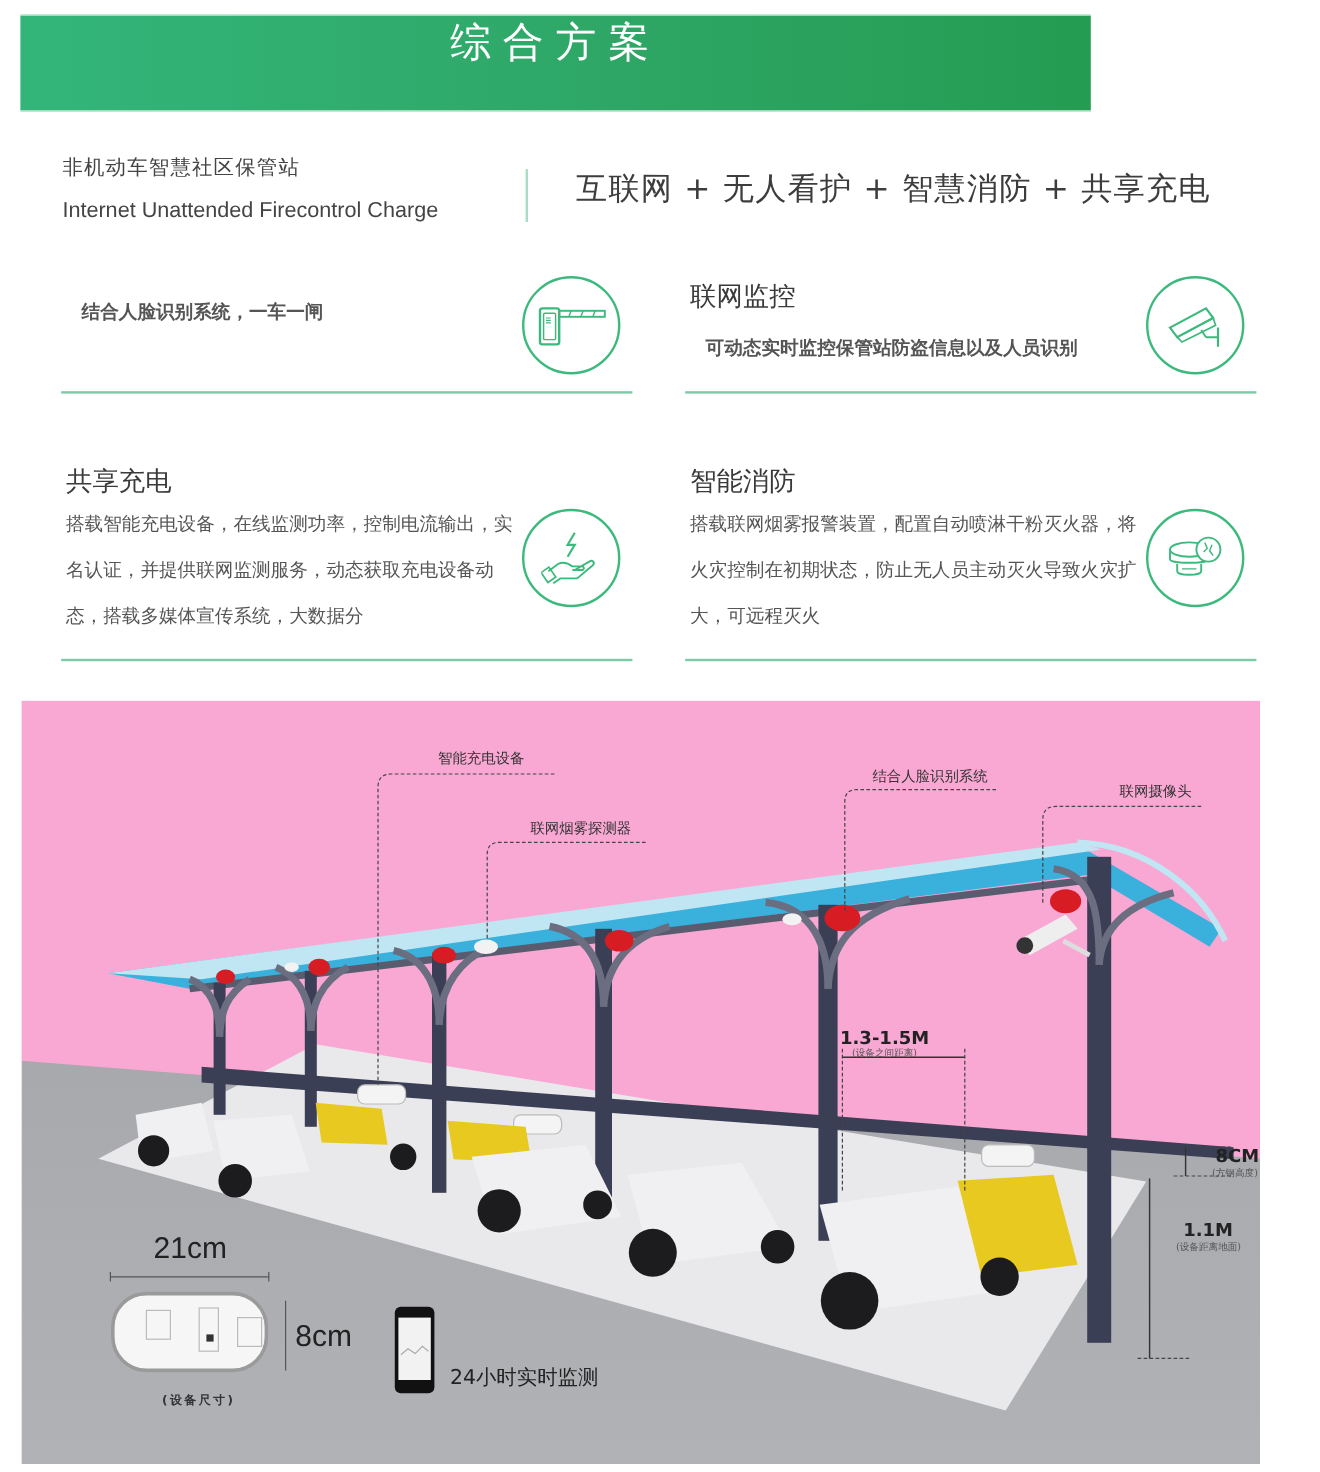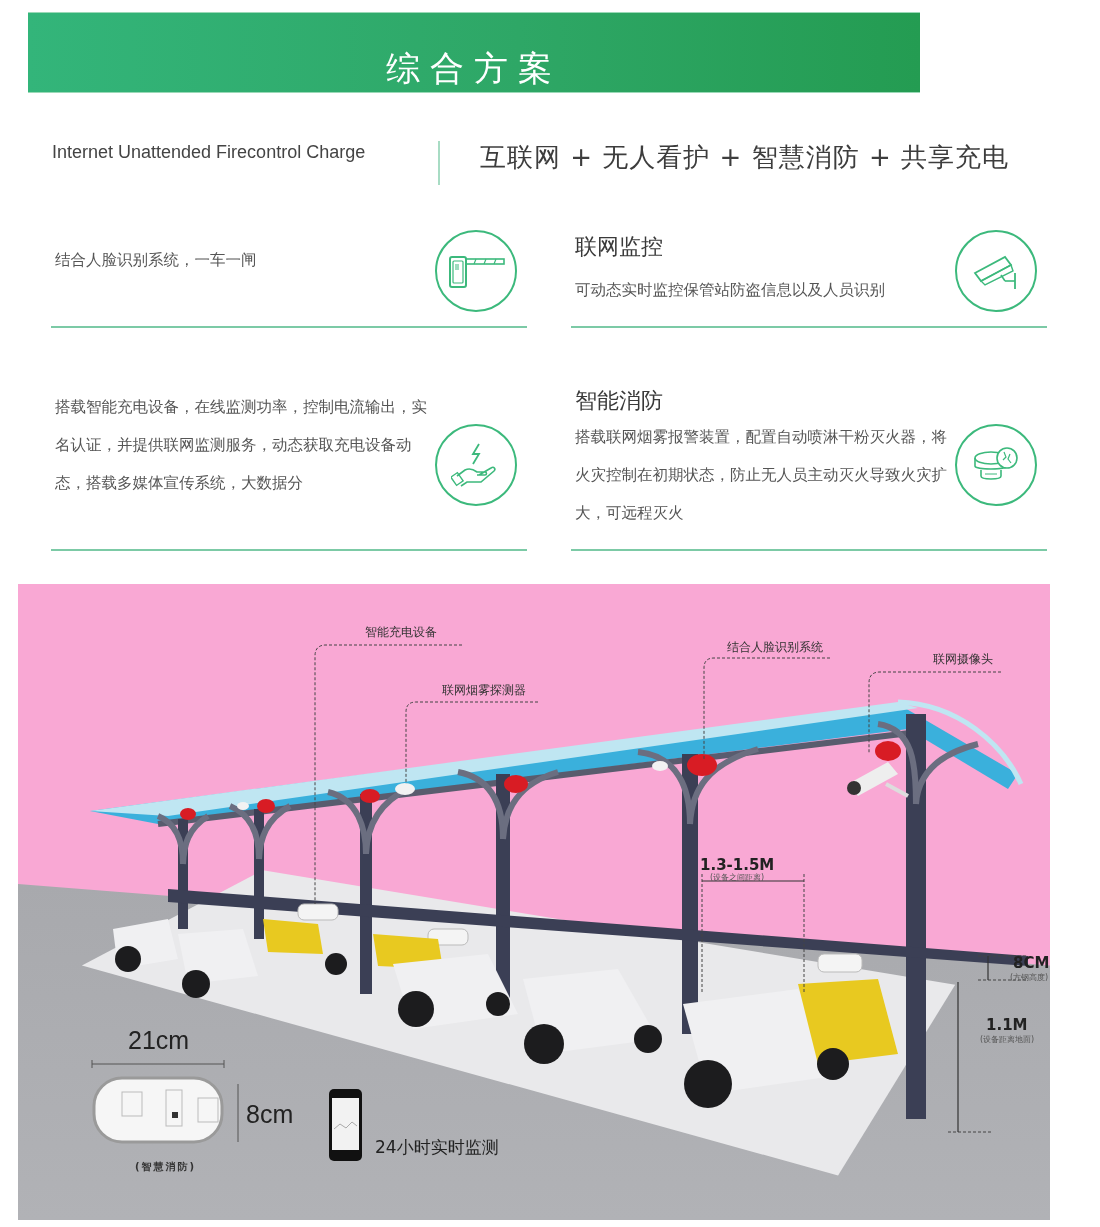--- a/index.html
+++ b/index.html
@@ -1,42 +1,42 @@
 <!DOCTYPE html>
 <html><head>
 <meta charset="utf-8">
 <style>
   * { box-sizing: border-box; margin: 0; padding: 0; }
   html, body { width: 1100px; height: 1227px; background: #ffffff; overflow: hidden; }
   body { font-family: "DejaVu Sans", "Liberation Sans", sans-serif; color: #333; position: relative; }
 
   .banner {
-    position: absolute; left: 28px; top: 12px; width: 892px; height: 81px;
+    position: absolute; left: 17px; top: 12px; width: 892px; height: 81px;
     background: linear-gradient(90deg, #33b57a 0%, #2ea766 55%, #249c52 100%);
-    display: flex; align-items: flex-end; justify-content: center;
+    display: flex; align-items: flex-start; justify-content: center;
     border-top: 1px solid #9ad9b7; border-bottom: 1px solid #9ad9b7;
   }
   .banner h1 { color: #fff; font-size: 34px; font-weight: normal; letter-spacing: 10px; }
 
   .intro-left { position: absolute; left: 52px; top: 128px; }
   .intro-cn { font-size: 17px; color: #444; letter-spacing: 1px; }
   .intro-en { font-size: 18px; color: #444; margin-top: 14px; font-family: "Liberation Sans", sans-serif; }
   .intro-divider { position: absolute; left: 438px; top: 141px; width: 2px; height: 44px; background: #a8dcc4; }
   .intro-slogan { position: absolute; left: 480px; top: 140px; font-size: 26px; color: #3d3d3d; letter-spacing: 1px; white-space: nowrap; }
 
   .feature { position: absolute; width: 476px; border-bottom: 2px solid #7ccaa6; }
   .feature h2 { font-size: 22px; font-weight: normal; color: #3a3a3a; }
   .feature p { font-size: 15.5px; color: #555; line-height: 38px; width: 380px; }
   .feature .icon-circle {
     position: absolute; right: 10px; width: 82px; height: 82px; border: 2px solid #3cb97c; border-radius: 50%;
     display: flex; align-items: center; justify-content: center;
   }
   .f1 { left: 51px; top: 232px; height: 96px; }
   .f1 h2, .f2 h2 { margin-left: 4px; }
-  .f1 p, .f2 p { margin-top: 16px; margin-left: 4px; line-height: 24px; }
+  .f1 p, .f2 p { margin-top: 16px; margin-left: 17px; line-height: 24px; font-weight: bold; }
   .f1 .icon-circle { top: -2px; }
   .f2 { left: 571px; top: 232px; height: 96px; }
   .f2 .icon-circle { top: -2px; }
   .f3 { left: 51px; top: 386px; height: 165px; }
   .f3 h2, .f4 h2 { margin-left: 4px; }
   .f3 p, .f4 p { margin-left: 4px; margin-top: 2px; }
   .f3 .icon-circle { top: 38px; }
   .f4 { left: 571px; top: 386px; height: 165px; }
   .f4 .icon-circle { top: 38px; }
 
@@ -63,20 +63,21 @@
   .monitor-label { position: absolute; font-size: 17px; color: #222; white-space: nowrap; }
 </style>
 </head>
 <body>
 
 <div class="banner">
   <h1>综合方案</h1>
 </div>
 
 <div class="intro-left">
+  <div class="intro-cn">非机动车智慧社区保管站</div>
   <div class="intro-en">Internet Unattended Firecontrol Charge</div>
 </div>
 <div class="intro-divider"></div>
 <div class="intro-slogan">互联网 + 无人看护 + 智慧消防 + 共享充电</div>
 
 <div class="feature f1">
   <p>结合人脸识别系统，一车一闸</p>
   <div class="icon-circle">
     <svg width="60" height="40" viewBox="0 0 60 40">
       <rect x="4" y="6" width="16" height="30" rx="2" fill="none" stroke="#3cb97c" stroke-width="2"></rect>
@@ -100,20 +101,21 @@
       <polygon points="4,22 34,6 40,14 10,30" fill="none" stroke="#3cb97c" stroke-width="1.8"></polygon>
       <polygon points="10,30 40,14 42,20 14,34" fill="none" stroke="#3cb97c" stroke-width="1.4"></polygon>
       <line x1="30" y1="24" x2="34" y2="30" stroke="#3cb97c" stroke-width="1.6"></line>
       <line x1="34" y1="30" x2="44" y2="30" stroke="#3cb97c" stroke-width="1.6"></line>
       <line x1="44" y1="22" x2="44" y2="38" stroke="#3cb97c" stroke-width="1.8"></line>
     </svg>
   </div>
 </div>
 
 <div class="feature f3">
+  <h2>共享充电</h2>
   <p>搭载智能充电设备，在线监测功率，控制电流输出，实名认证，并提供联网监测服务，动态获取充电设备动态，搭载多媒体宣传系统，大数据分</p>
   <div class="icon-circle">
     <svg width="50" height="46" viewBox="0 0 50 46">
       <polyline points="28,2 22,12 28,12 22,22" fill="none" stroke="#3cb97c" stroke-width="1.8"></polyline>
       <path d="M6,34 L14,28 C18,26 22,27 26,30 L34,30 C36,30 36,33 34,33 L26,33 M28,33 L40,26 C43,24 45,27 43,29 L30,40 L16,40 L10,44" fill="none" stroke="#3cb97c" stroke-width="1.6"></path>
       <rect x="2" y="32" width="8" height="10" transform="rotate(-35 6 37)" fill="none" stroke="#3cb97c" stroke-width="1.4"></rect>
     </svg>
   </div>
 </div>
 
@@ -266,15 +268,15 @@
 
   <div class="dim-big" style="left:682px; top:272px;">1.3-1.5M</div>
   <div class="dim-sub" style="left:692px; top:288px;">(设备之间距离)</div>
   <div class="dim-big" style="left:995px; top:370px;">8CM</div>
   <div class="dim-sub" style="left:992px; top:388px;">(方钢高度)</div>
   <div class="dim-big" style="left:968px; top:432px;">1.1M</div>
   <div class="dim-sub" style="left:962px; top:450px;">(设备距离地面)</div>
 
   <div class="size-label" style="left:110px; top:442px;">21cm</div>
   <div class="size-label" style="left:228px; top:516px;">8cm</div>
-  <div class="lbl" style="left:117px; top:576px; font-size:10px; font-weight:bold; letter-spacing:2px;">(智慧消防)</div>
+  <div class="lbl" style="left:117px; top:576px; font-size:10px; font-weight:bold; letter-spacing:2px;">(设备尺寸)</div>
   <div class="monitor-label" style="left:357px; top:552px;">24小时实时监测</div>
 </div>
 
 </body></html>

